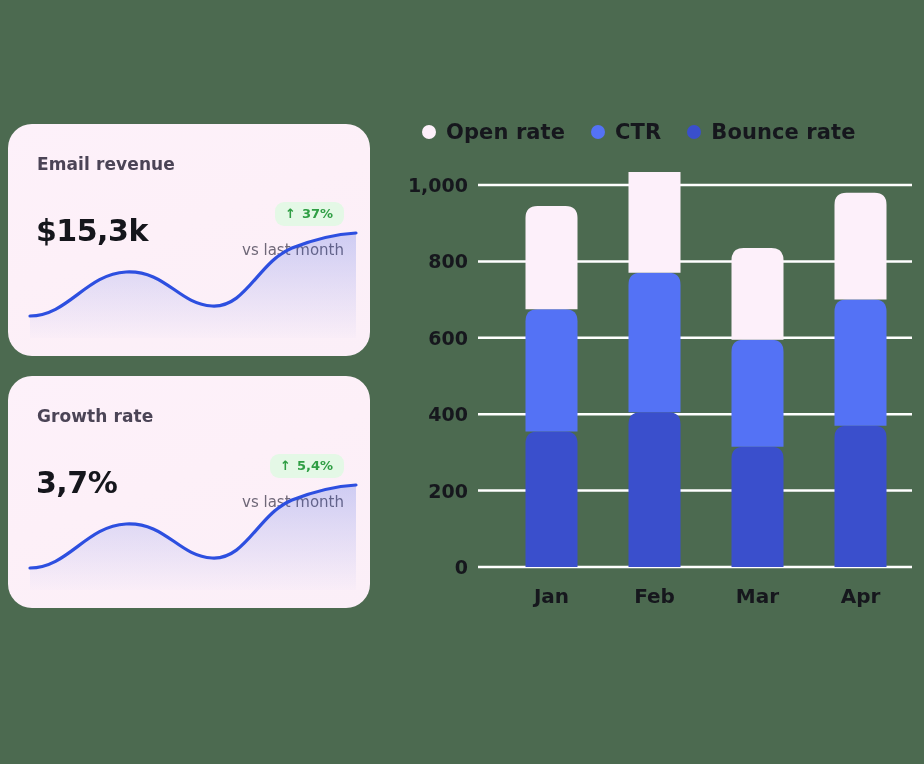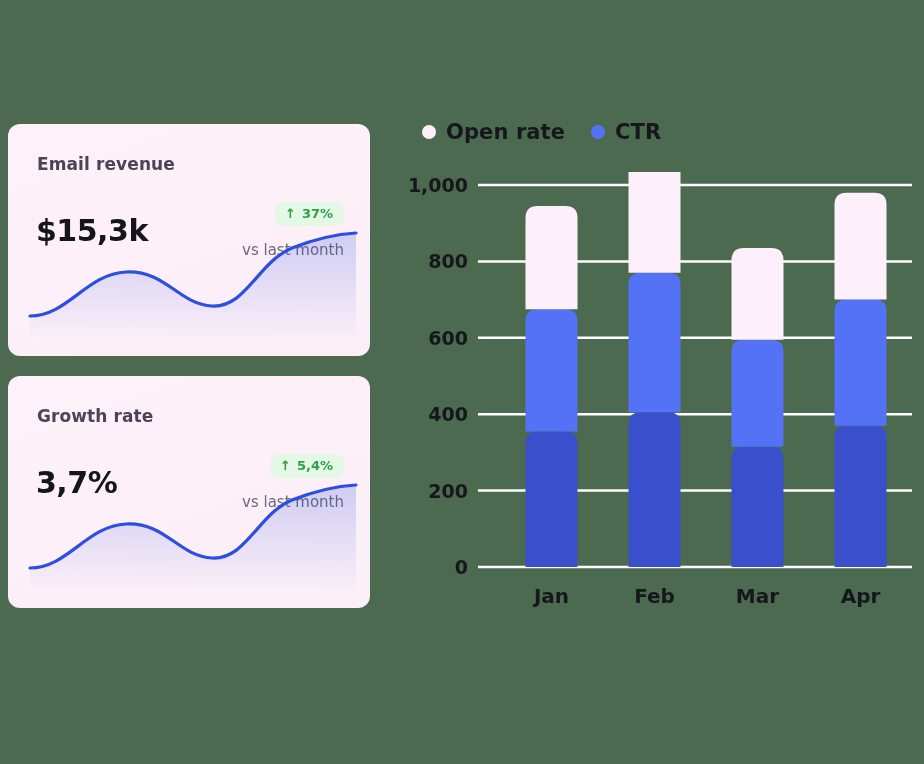--- a/index.html
+++ b/index.html
@@ -28,21 +28,21 @@
     position: absolute;
     left: 8px;
     top: 124px;
     width: 362px;
   }
 
   .kpi-card {
     position: relative;
     width: 362px;
     height: 232px;
-    border-radius: 12px;
+    border-radius: 24px;
     background: linear-gradient(160deg, #fdf1fa 0%, #fdf0f8 45%, #fbeff8 100%);
     overflow: hidden;
     box-sizing: border-box;
   }
   .kpi-card + .kpi-card {
     margin-top: 20px;
   }
 
   .kpi-title {
     position: absolute;
@@ -202,20 +202,24 @@
   <div class="chart-panel">
 
     <div class="legend">
       <div class="legend-item">
         <span class="legend-dot" style="background:#fdf0fa"></span>
         <span>Open rate</span>
       </div>
       <div class="legend-item">
         <span class="legend-dot" style="background:#5472f5"></span>
         <span>CTR</span>
+      </div>
+      <div class="legend-item">
+        <span class="legend-dot" style="background:#3a4fcc"></span>
+        <span>Bounce rate</span>
       </div>
     </div>
 
     <div class="plot-wrap">
       <svg id="plot" width="510" height="478" viewBox="0 0 510 478" aria-hidden="true">
           <line x1="68" y1="395" x2="502" y2="395" stroke="#ffffff" stroke-width="2.5"></line>
           <text x="58" y="402" text-anchor="end" font-family="&quot;DejaVu Sans&quot;,&quot;Liberation Sans&quot;,sans-serif" font-size="19" font-weight="700" fill="#16171d">0</text>
           <line x1="68" y1="318.6" x2="502" y2="318.6" stroke="#ffffff" stroke-width="2.5"></line>
           <text x="58" y="325.6" text-anchor="end" font-family="&quot;DejaVu Sans&quot;,&quot;Liberation Sans&quot;,sans-serif" font-size="19" font-weight="700" fill="#16171d">200</text>
           <line x1="68" y1="242.2" x2="502" y2="242.2" stroke="#ffffff" stroke-width="2.5"></line>

